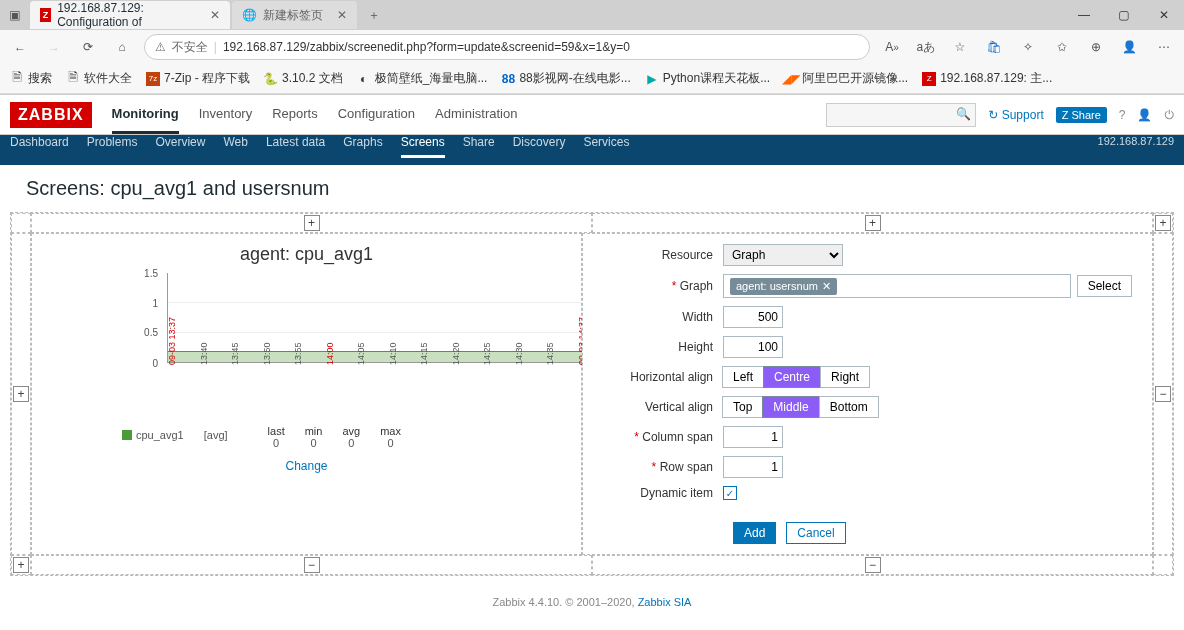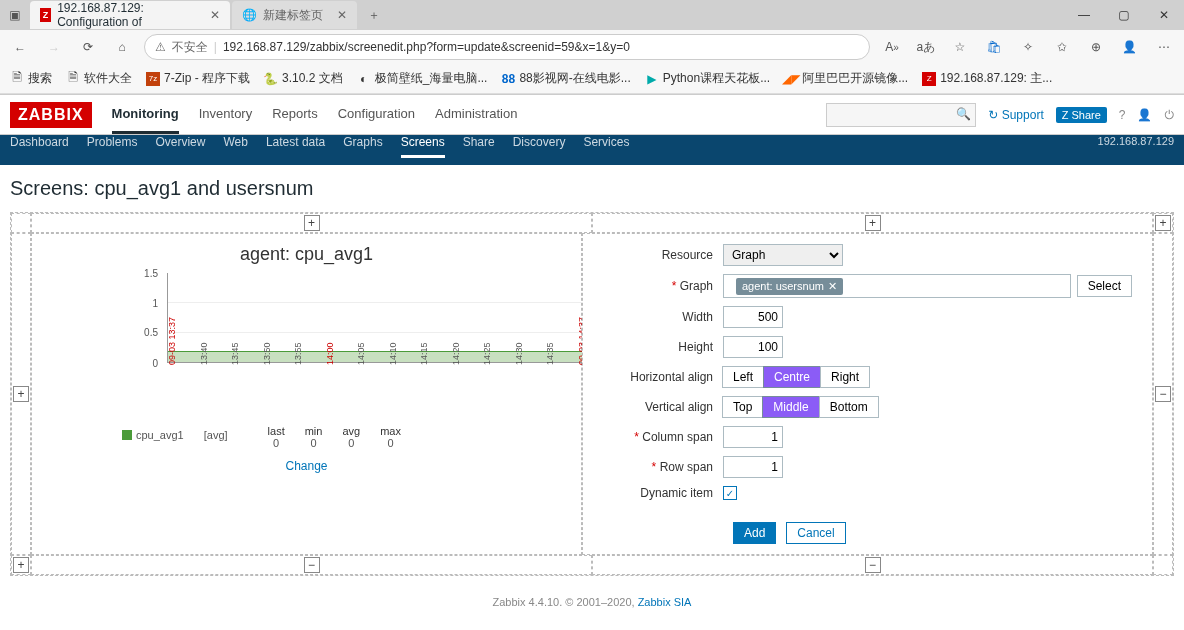--- a/index.html
+++ b/index.html
@@ -29,21 +29,21 @@
   .zbx-right { margin-left: auto; display: flex; align-items: center; gap: 12px; }
   .zbx-search { width: 150px; height: 24px; border: 1px solid #ccc; background: #f6f6f6; position: relative; }
   .zbx-search .sicon { position: absolute; right: 4px; top: 3px; color: #888; }
   .zbx-link { color: #0275b8; font-size: 12px; }
   .zbx-badge { background: #0275b8; color: #fff; padding: 2px 6px; font-size: 11px; border-radius: 2px; }
   .zbx-grey { color: #888; }
   .zbx-submenu { background: #0a466e; display: flex; align-items: flex-start; height: 30px; padding: 0 10px; gap: 18px; font-size: 12px; }
   .zbx-submenu a { color: #cdd9e2; text-decoration: none; }
   .zbx-submenu a.active { color: #fff; border-bottom: 3px solid #fff; padding-bottom: 6px; }
   .zbx-ip { color: #cdd9e2; margin-left: auto; font-size: 11px; }
-  .page-title { font-size: 20px; font-weight: normal; padding: 12px 10px; color: #1f2c33; }
+  .page-title { font-size: 20px; font-weight: normal; padding: 12px 26px; color: #1f2c33; }
   .screen-canvas { margin: 0 10px; border: 1px dashed #bbb; background: #fafafa; padding: 0; }
   .screen-row { display: flex; }
   .screen-cell { border: 1px dashed #bbb; position: relative; background: #fff; }
   .top-ctrl, .bot-ctrl { height: 20px; display: flex; justify-content: center; align-items: center; }
   .side-ctrl { width: 20px; display: flex; justify-content: center; align-items: center; }
   .pm { width: 16px; height: 16px; border: 1px solid #888; display: flex; align-items: center; justify-content: center; font-size: 12px; background: #fff; color: #444; }
   .left-cell { flex: 1; padding: 10px; }
   .right-cell { flex: 1; padding: 10px 20px; }
   .chart-title { text-align: center; font-size: 18px; color: #333; margin-bottom: 8px; }
   .chart-area { position: relative; height: 140px; }
@@ -61,21 +61,21 @@
   .stat-col { text-align: center; }
   .stat-h { color: #333; }
   .change-link { text-align: center; margin-top: 10px; }
   .change-link a { color: #0275b8; font-size: 12px; text-decoration: none; }
   .form-row { display: flex; align-items: center; margin-bottom: 8px; }
   .form-label { width: 120px; text-align: right; padding-right: 10px; font-size: 12px; color: #333; }
   .req::before { content: "* "; color: #d40000; }
   .form-select, .form-input { border: 1px solid #acbbc2; height: 22px; padding: 0 4px; font-size: 12px; }
   .form-select { width: 120px; }
   .form-input.num { width: 60px; text-align: right; }
-  .tag-input { border: 1px solid #acbbc2; height: 24px; flex: 1; display: flex; align-items: center; padding: 0 12px; gap: 4px; }
+  .tag-input { border: 1px solid #acbbc2; height: 24px; flex: 1; display: flex; align-items: center; padding: 0 6px; gap: 4px; }
   .tag { background: #768d99; color: #fff; padding: 2px 6px; font-size: 11px; border-radius: 2px; display: flex; gap: 4px; }
   .tag .x { cursor: pointer; }
   .btn { border: 1px solid #acbbc2; background: #fff; padding: 3px 10px; font-size: 12px; cursor: pointer; }
   .btn-group { display: inline-flex; }
   .btn-group .btn { border-radius: 0; margin-left: -1px; }
   .btn-group .btn.active { background: #8b5cf6; color: #fff; border-color: #768d99; }
   .btn-primary { background: #0275b8; color: #fff; border-color: #0275b8; }
   .btn-outline { color: #0275b8; border-color: #0275b8; }
   .checkbox { width: 14px; height: 14px; border: 1px solid #0275b8; display: inline-flex; align-items: center; justify-content: center; color: #0275b8; font-size: 10px; }
   .form-actions { padding-left: 130px; display: flex; gap: 10px; margin-top: 22px; }

